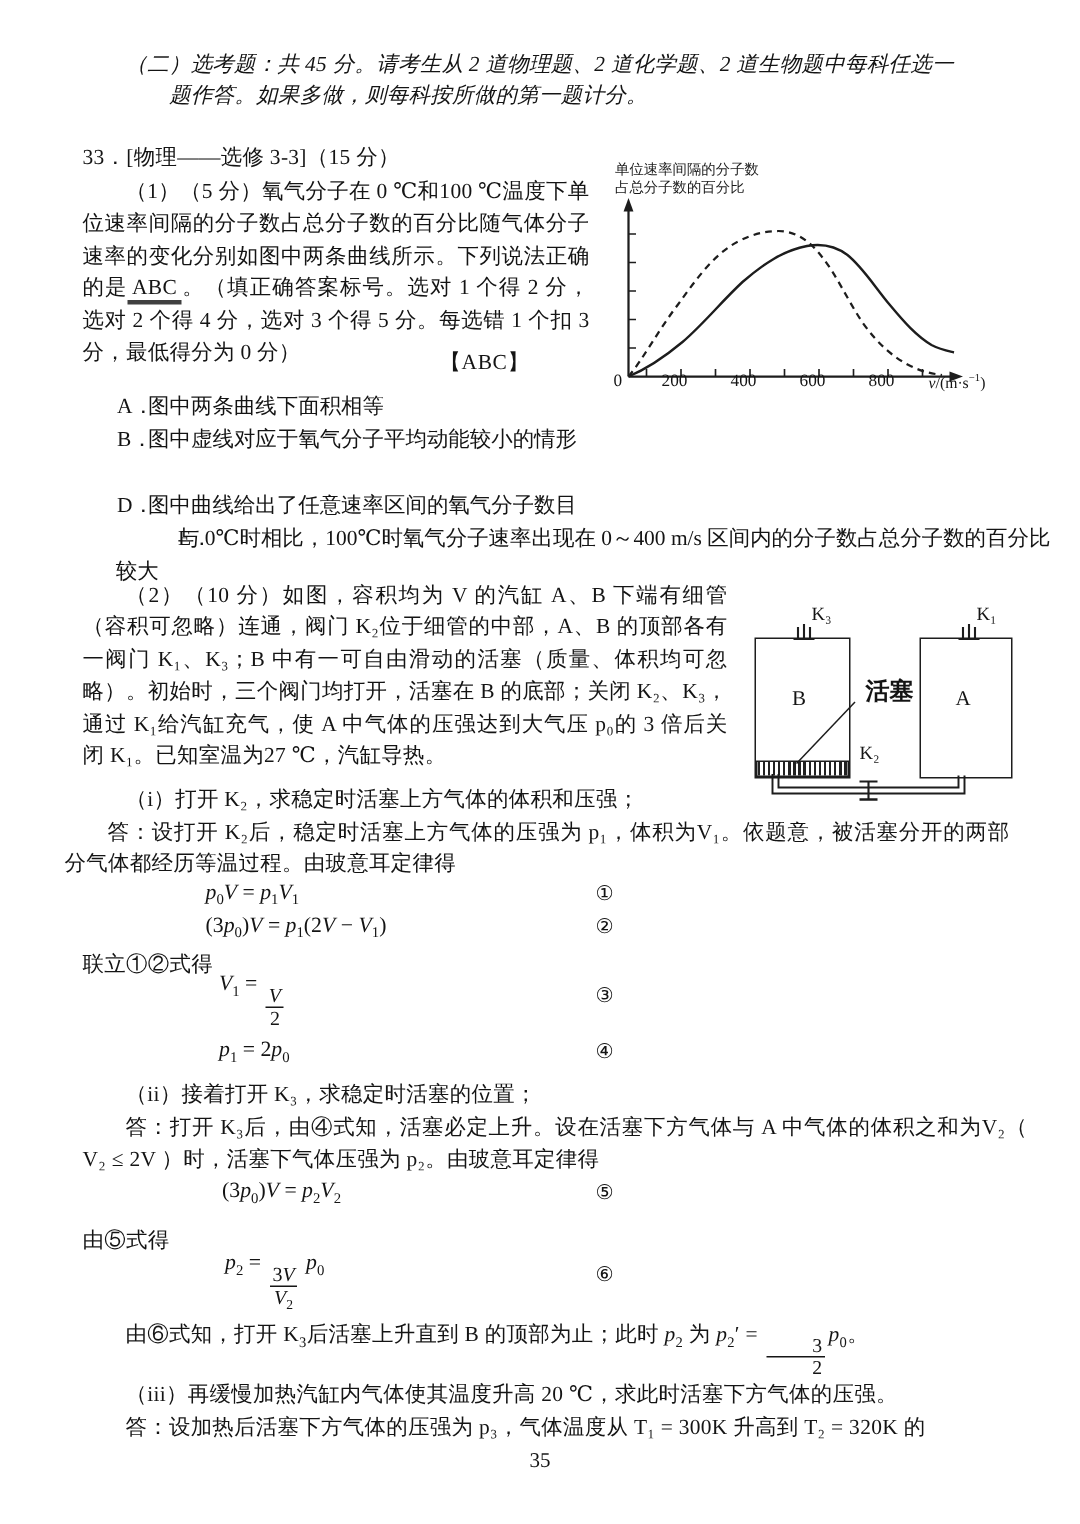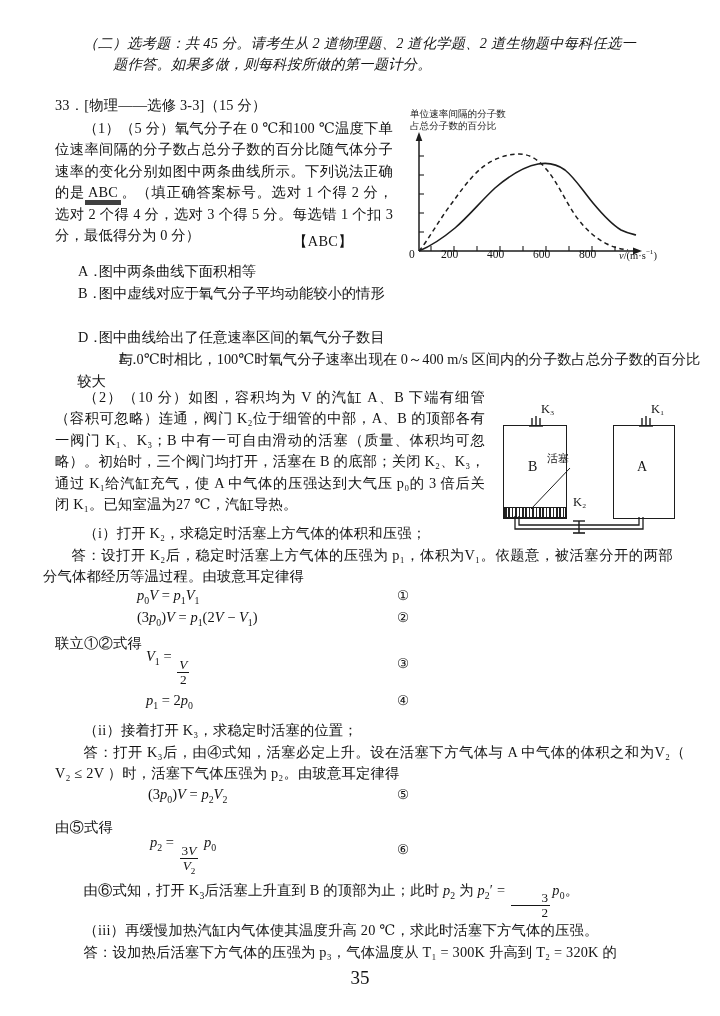--- a/index.html
+++ b/index.html
@@ -19,21 +19,21 @@
   .ind0{text-indent:0;}
 
   
   #intro{left:55px;top:33px;width:630px;font-style:italic;}
   #intro .l2{padding-left:2.05em;}
 
   #qtitle{left:55px;top:95px;width:430px;text-indent:0;}
 
   
   #p1text{left:55px;top:118px;width:338px;}
-  .ans-blank{border-bottom:5px solid #404040;padding:0 3px;}
+  .ans-blank{border-bottom:3px solid #404040;padding:0 3px;}
 
   #abc{position:absolute;left:293px;top:232px;font-size:14.3px;letter-spacing:.4px;}
 
   
   .opt{position:absolute;font-size:14.3px;line-height:21.6px;left:78px;}
   .opt .lbl{display:inline-block;width:1.45em;}
   #optA{top:261px;}
   #optB{top:283px;}
   #optC{top:305px;}
   #optD{top:327px;}
@@ -83,21 +83,21 @@
   
   #appar{position:absolute;left:495px;top:403px;width:200px;height:140px;}
   .cyl{position:absolute;border:1.4px solid #1d1d1d;background:#fff;}
   .cyl-lbl{position:absolute;font-size:14px;font-family:"Liberation Serif",serif;}
   .vlbl{position:absolute;font-size:12.5px;}
   .piston{position:absolute;background:
       repeating-linear-gradient(90deg,#222 0 1.6px,#fff 1.6px 3.4px);
       border:1.2px solid #1d1d1d;}
 
   
-  #pageno{position:absolute;left:0;top:967px;width:720px;text-align:center;font-size:19px;}
+  #pageno{position:absolute;left:0;top:967px;width:720px;text-align:center;font-size:14px;}
 </style>
 </head>
 <body>
 
 <div class="page">
 
   <div class="blk ind1" id="intro">
     <span>（二）选考题：共 45 分。请考生从 2 道物理题、2 道化学题、2 道生物题中每科任选一</span>
     <div class="l2">题作答。如果多做，则每科按所做的第一题计分。</div>
   </div>
@@ -201,21 +201,21 @@
       <polyline points="24,113 24,122 144,122 144,114" fill="none" stroke="#1d1d1d" stroke-width="1.3"></polyline>
       <line x1="78" y1="118" x2="90" y2="118" stroke="#1d1d1d" stroke-width="1.4"></line>
       <line x1="84" y1="118" x2="84" y2="130" stroke="#1d1d1d" stroke-width="1.4"></line>
       <line x1="78" y1="130" x2="90" y2="130" stroke="#1d1d1d" stroke-width="1.6"></line>
     </svg>
     <div class="vlbl" style="left:78px;top:92px;">K₂</div>
 
     <svg style="position:absolute;left:0;top:0;" width="200" height="140">
       <line x1="36" y1="106" x2="75" y2="65" stroke="#1d1d1d" stroke-width="1"></line>
     </svg>
-    <div class="vlbl" style="left:52px;top:48px;font-size:11px;">活塞</div>
+    <div class="vlbl" style="left:82px;top:48px;font-size:16px;font-weight:bold;">活塞</div>
   </div>
 
   <div class="blk ind1" id="p2i">（i）打开 K₂，求稳定时活塞上方气体的体积和压强；</div>
   <div class="blk ind1" id="p2ans1">答：设打开 K₂后，稳定时活塞上方气体的压强为 p₁，体积为V₁。依题意，被活塞分开的两部分气体都经历等温过程。由玻意耳定律得</div>
 
   <div class="eq" id="eq1">
     <span class="ital">p</span><sub>0</sub><span class="ital">V</span> = <span class="ital">p</span><sub>1</sub><span class="ital">V</span><sub>1</sub>
   </div>
   <div class="eqno" id="eqn1">①</div>
 

